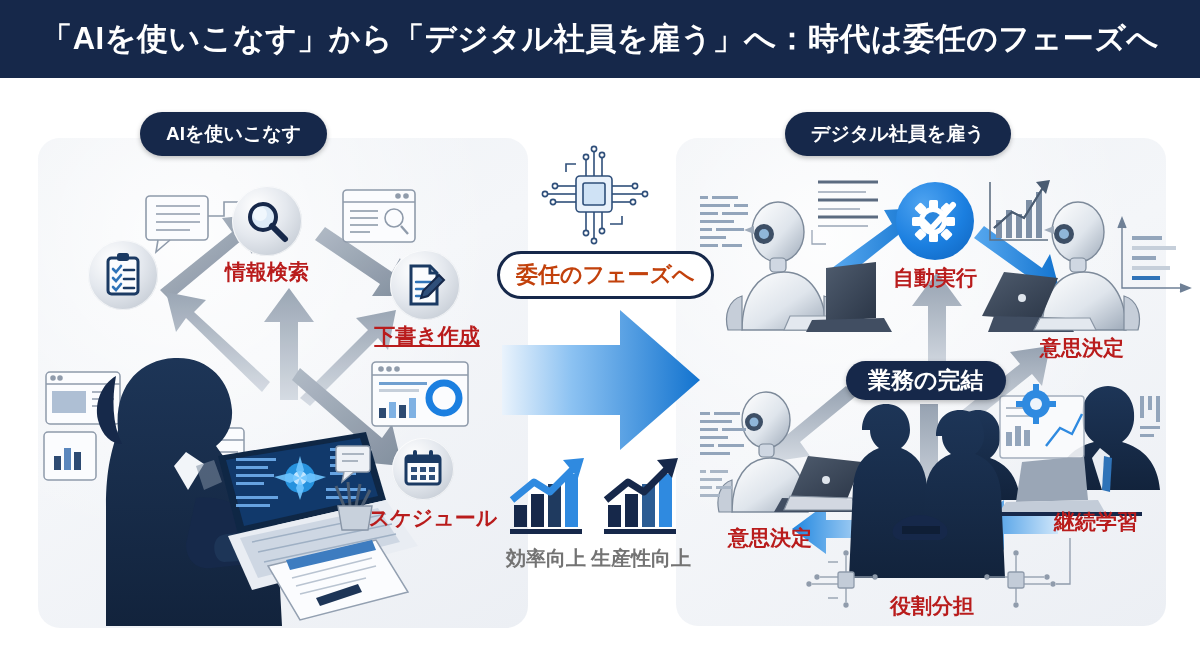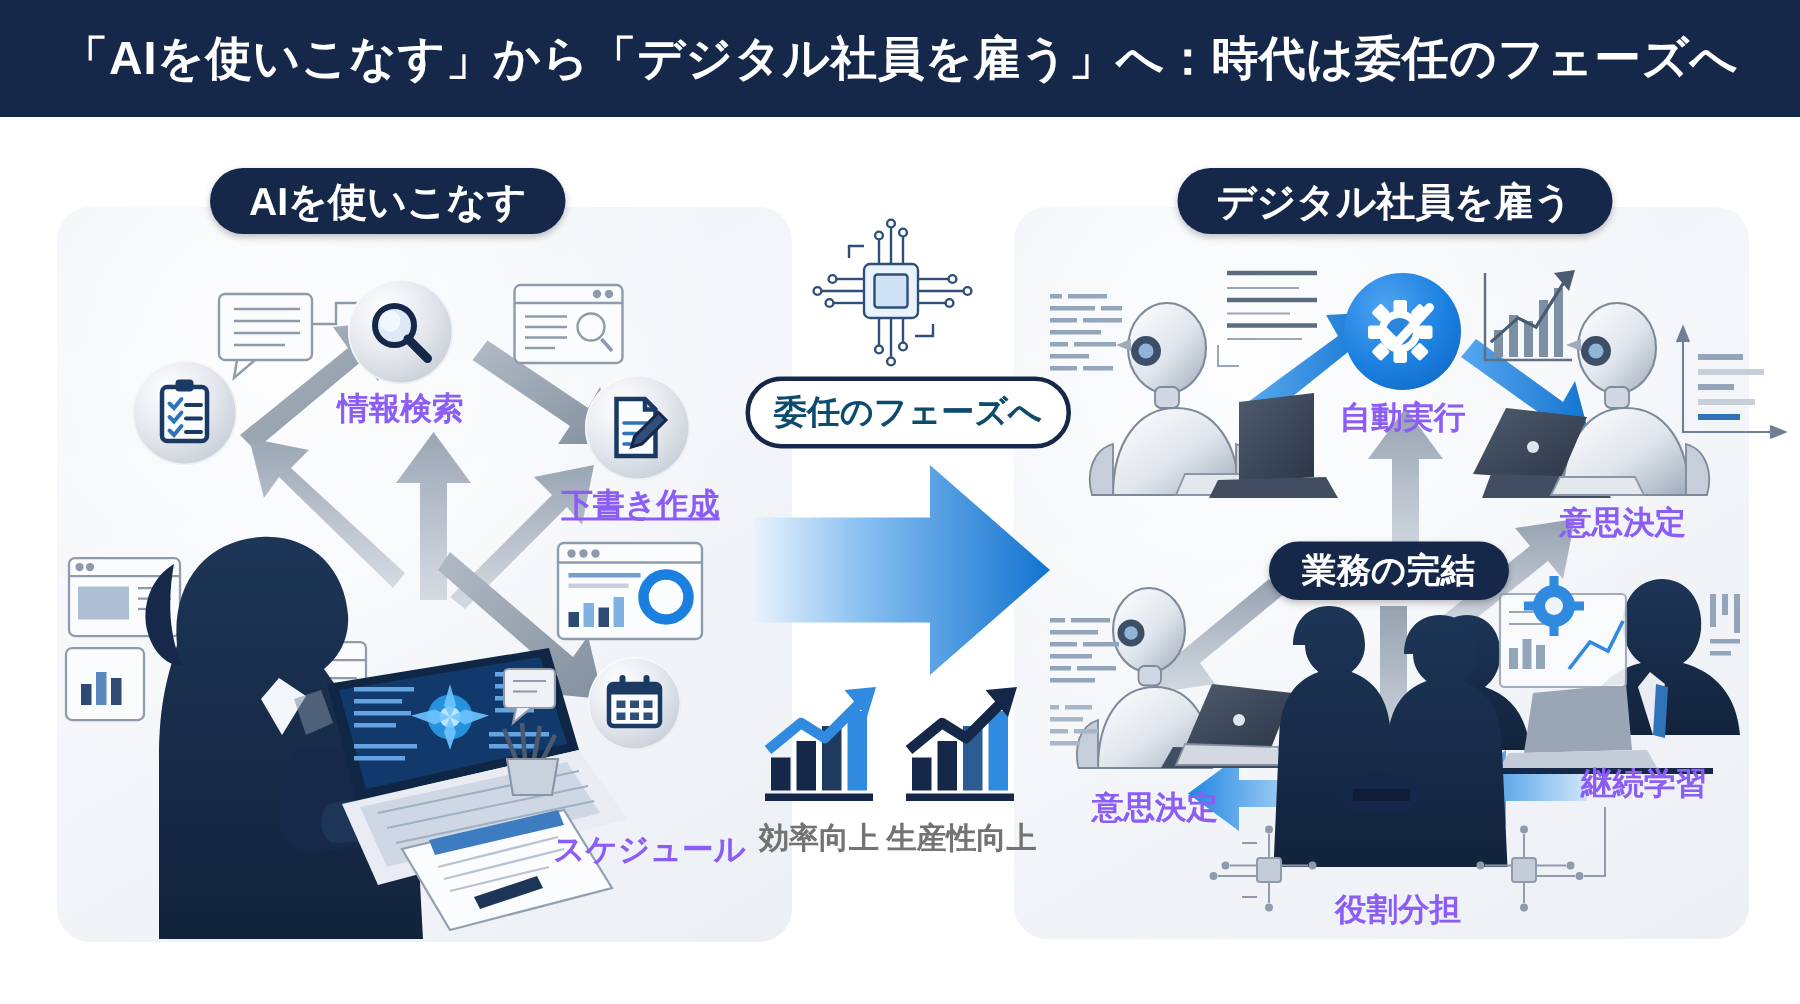--- a/index.html
+++ b/index.html
@@ -38,50 +38,50 @@
   }
 
   
   .badge{
     position:absolute;display:flex;align-items:center;justify-content:center;
     background:#16284a;color:#fff;border-radius:999px;
     font-weight:bold;white-space:nowrap;
     box-shadow:0 2px 5px rgba(0,0,0,.25);
     z-index:30;
   }
-  .badge-top{height:44px;font-size:26px;padding:0 26px;}
+  .badge-top{height:44px;font-size:19px;padding:0 26px;}
   .badge-mid{height:39px;font-size:23px;padding:0 22px;}
 
   .badge-left-top{left:140px;top:112px;}
   .badge-right-top{left:785px;top:112px;}
   .badge-left-mid{left:196px;top:361px;}
   .badge-right-mid{left:846px;top:361px;}
 
   .badge-outline{
     position:absolute;left:497px;top:251px;height:42px;
     display:flex;align-items:center;justify-content:center;
     padding:0 16px;border:3px solid #16284a;border-radius:999px;
-    background:#ffffff;color:#0c4a6e;font-weight:bold;font-size:22px;
+    background:#ffffff;color:#c2410c;font-weight:bold;font-size:22px;
     white-space:nowrap;z-index:32;
   }
 
   
   .node{position:absolute;z-index:20;}
   .circ{
     width:70px;height:70px;border-radius:50%;
     background:radial-gradient(circle at 35% 30%,#ffffff 0%,#e4e8ee 45%,#b9c1cb 100%);
     display:flex;align-items:center;justify-content:center;
     box-shadow:inset 0 0 0 1px rgba(255,255,255,.7);
   }
   .circ svg{display:block;}
   .node-label{
     position:absolute;white-space:nowrap;font-weight:bold;
     color:#16284a;font-size:21px;text-align:center;z-index:25;
   }
-  .lbl-dark{color:#8b5cf6;}
+  .lbl-dark{color:#b91c1c;}
 
   .blue-circ{
     width:78px;height:78px;border-radius:50%;
     background:radial-gradient(circle at 35% 28%,#4ea3f0 0%,#1b7fe0 55%,#0f62bb 100%);
     display:flex;align-items:center;justify-content:center;
   }
 
   
   .svg-layer{position:absolute;left:0;top:0;width:1200px;height:669px;pointer-events:none;z-index:10;}
   .growth-label{
@@ -629,21 +629,21 @@
           <rect x="9" y="19" width="6" height="5"></rect>
             <rect x="18" y="19" width="6" height="5"></rect>
             <rect x="27" y="19" width="6" height="5"></rect>
           <rect x="9" y="27" width="6" height="5"></rect>
             <rect x="18" y="27" width="6" height="5"></rect>
             <rect x="27" y="27" width="6" height="5"></rect>
         </g>
       </svg>
     </div>
   </div>
-  <div class="node-label lbl-dark" style="left:358px;top:504px;width:150px;margin-top:48px;">スケジュール</div>
+  <div class="node-label lbl-dark" style="left:358px;top:504px;width:150px;">スケジュール</div>
 
   <div class="badge-outline">
     <span>委任のフェーズへ</span>
   </div>
   <div class="growth-label" style="left:498px;top:545px;width:96px;text-align:center;">効率向上</div>
   <div class="growth-label" style="left:588px;top:545px;width:106px;text-align:center;font-family:Liberation Serif, serif;">生産性向上</div>
 
   <div class="badge badge-top badge-right-top">
     <span>デジタル社員を雇う</span>
   </div>

